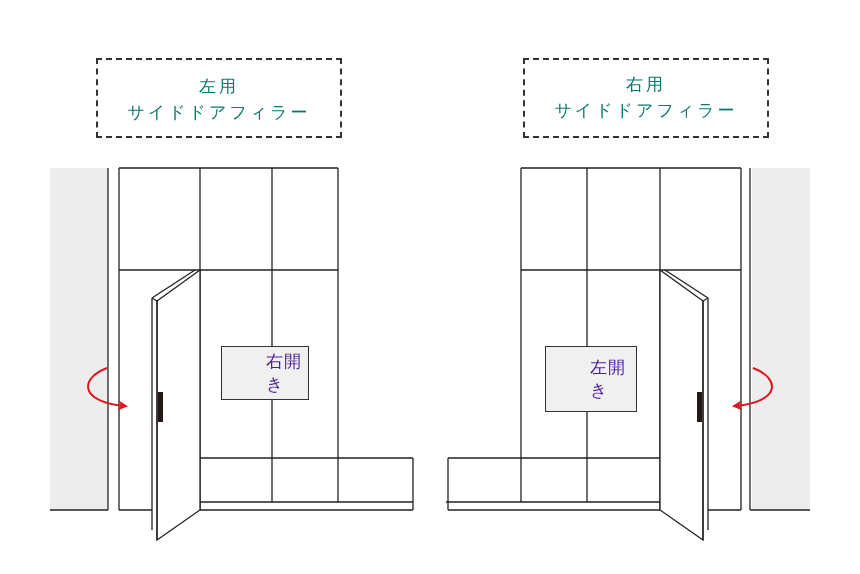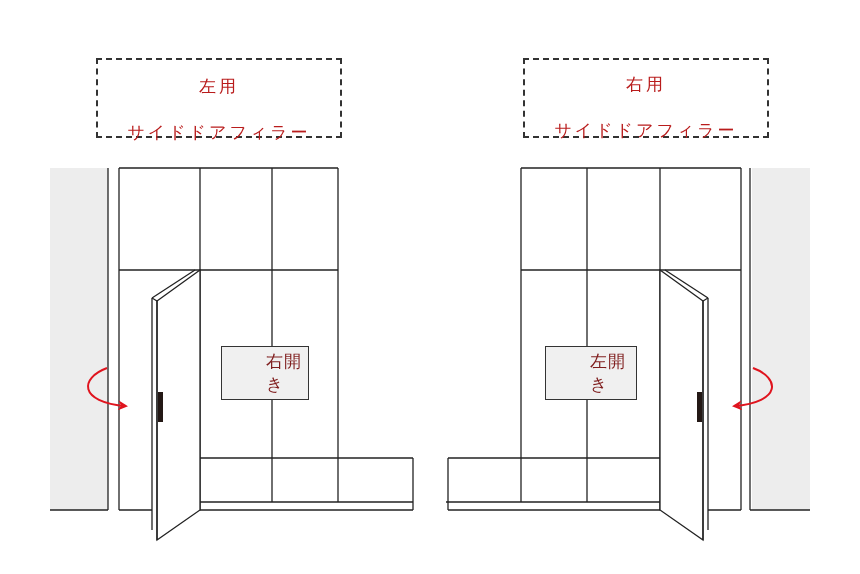--- a/index.html
+++ b/index.html
@@ -1,24 +1,24 @@
 <!DOCTYPE html>
 <html><head>
   <meta charset="utf-8">
   <style>
     html, body { margin:0; padding:0; background:#ffffff; }
     body { width:860px; height:574px; position:relative; overflow:hidden;
       font-family: "DejaVu Sans", "Liberation Sans", sans-serif; }
     svg { position:absolute; left:0; top:0; }
     .title-box { position:absolute; border:2px dashed #333; box-sizing:border-box;
-      text-align:center; color:#b91c1c; font-size:17px; line-height:26px; letter-spacing:3px; }
+      text-align:center; color:#0f766e; font-size:17px; line-height:26px; letter-spacing:3px; }
     .title-box .l1 { display:block; margin-top:13px; }
-    .title-box .l2 { display:block;margin-top:20px; }
+    .title-box .l2 { display:block; }
     .label-box { position:absolute; background:#f0f0f0; border:1.5px solid #333; box-sizing:border-box;
-      display:flex; align-items:center; justify-content:center; font-size:17px; color:#7f1d1d; letter-spacing:1px;padding-left:44px; }
+      display:flex; align-items:center; justify-content:center; font-size:17px; color:#4c1d95; letter-spacing:1px;padding-left:44px; }
   </style>
 </head>
 <body>
 
 <svg width="860" height="574" viewBox="0 0 860 574">
   <defs>
     <marker id="arrowhead" viewBox="0 0 10 10" refX="8" refY="5" markerWidth="5" markerHeight="5" orient="auto">
       <path d="M0,0 L10,5 L0,10 L3,5 Z" fill="#e0141e"></path>
     </marker>
   </defs>
@@ -84,13 +84,13 @@
 <div class="title-box" style="left:96px; top:58px; width:246px; height:80px;">
   <span class="l1">左用</span>
   <span class="l2">サイドドアフィラー</span>
 </div>
 <div class="title-box" style="left:523px; top:58px; width:246px; height:80px;font-family:Liberation Mono, monospace;">
   <span class="l1">右用</span>
   <span class="l2">サイドドアフィラー</span>
 </div>
 
 <div class="label-box" style="left:221px; top:346px; width:88px; height:54px;">右開き</div>
-<div class="label-box" style="left:545px; top:346px; width:92px; height:54px;">左開き</div>
+<div class="label-box" style="left:545px; top:346px; width:92px; height:66px;">左開き</div>
 
 </body></html>

